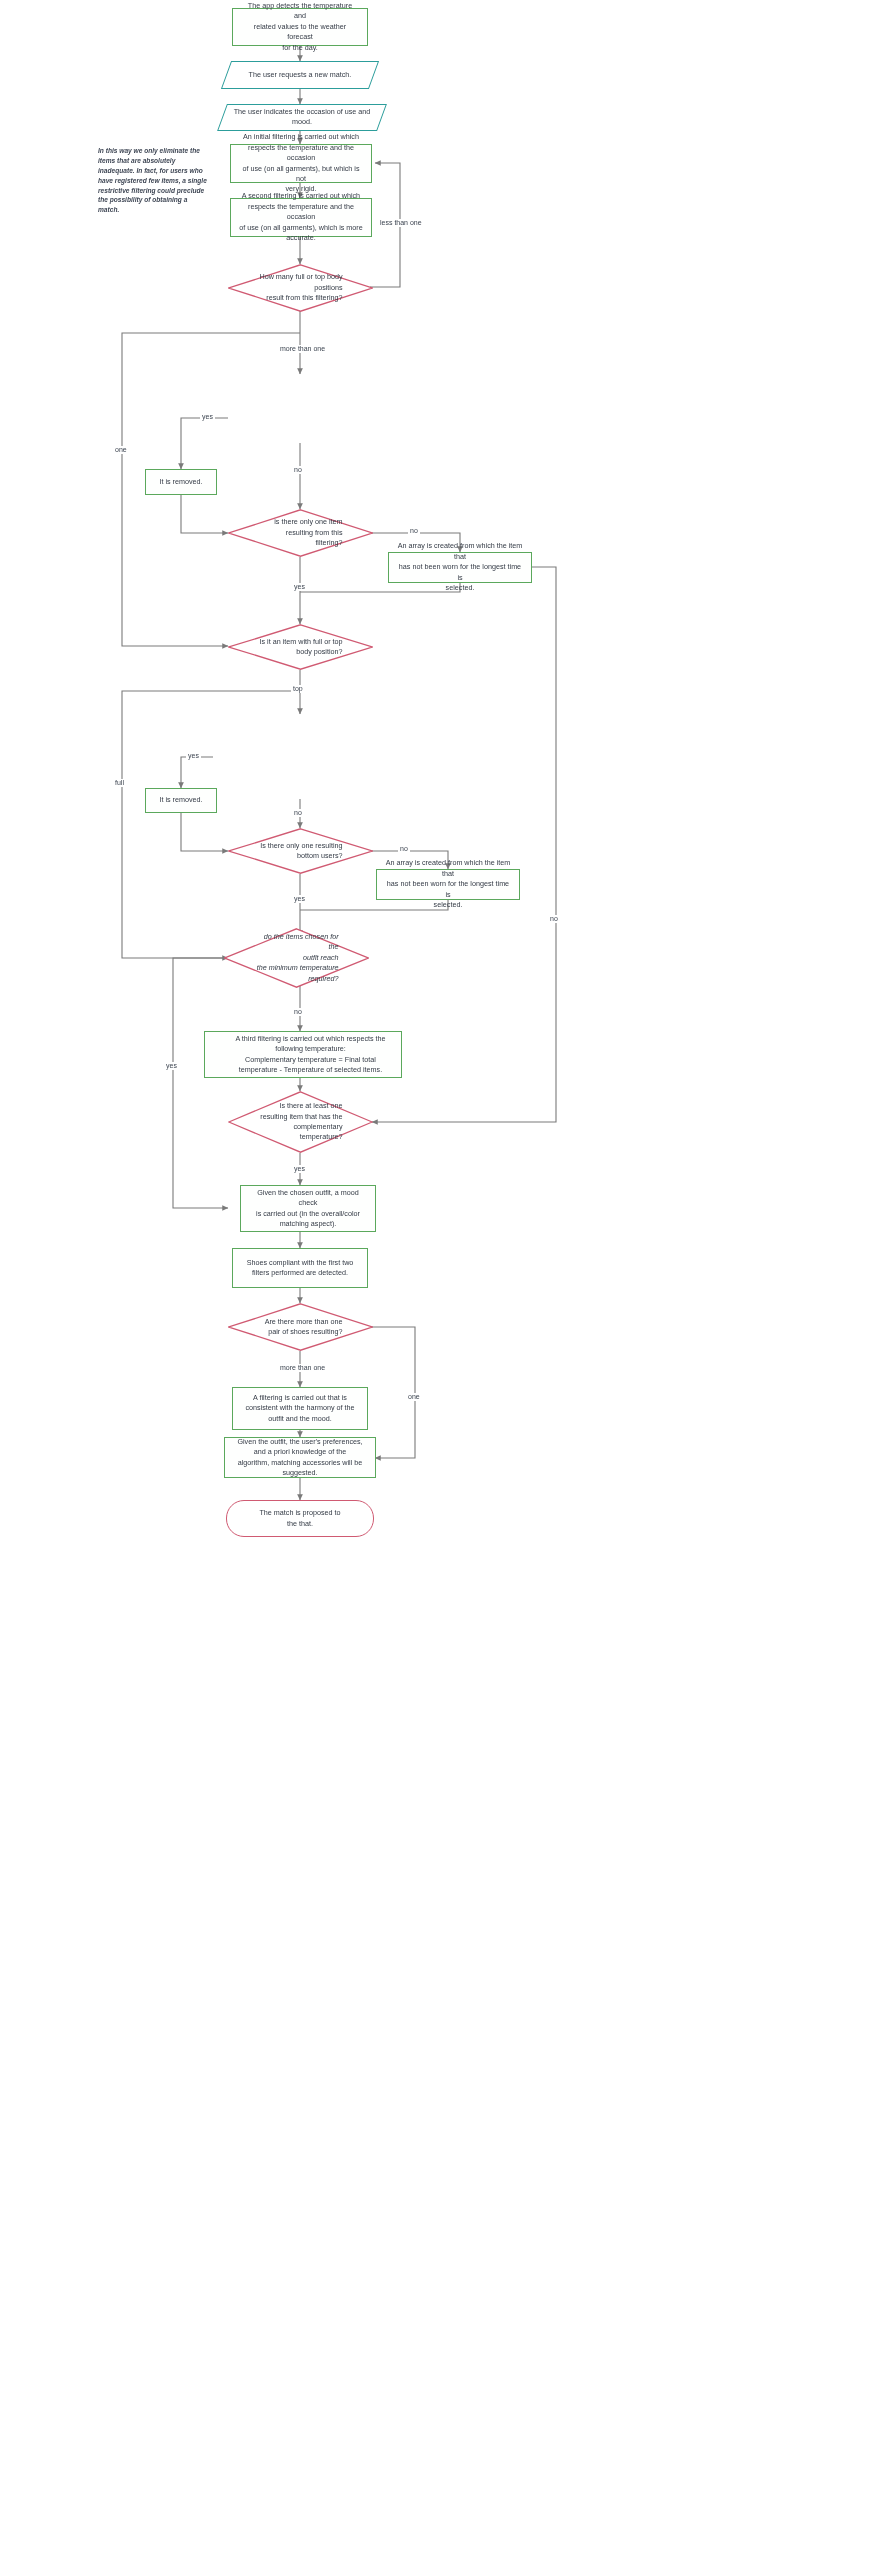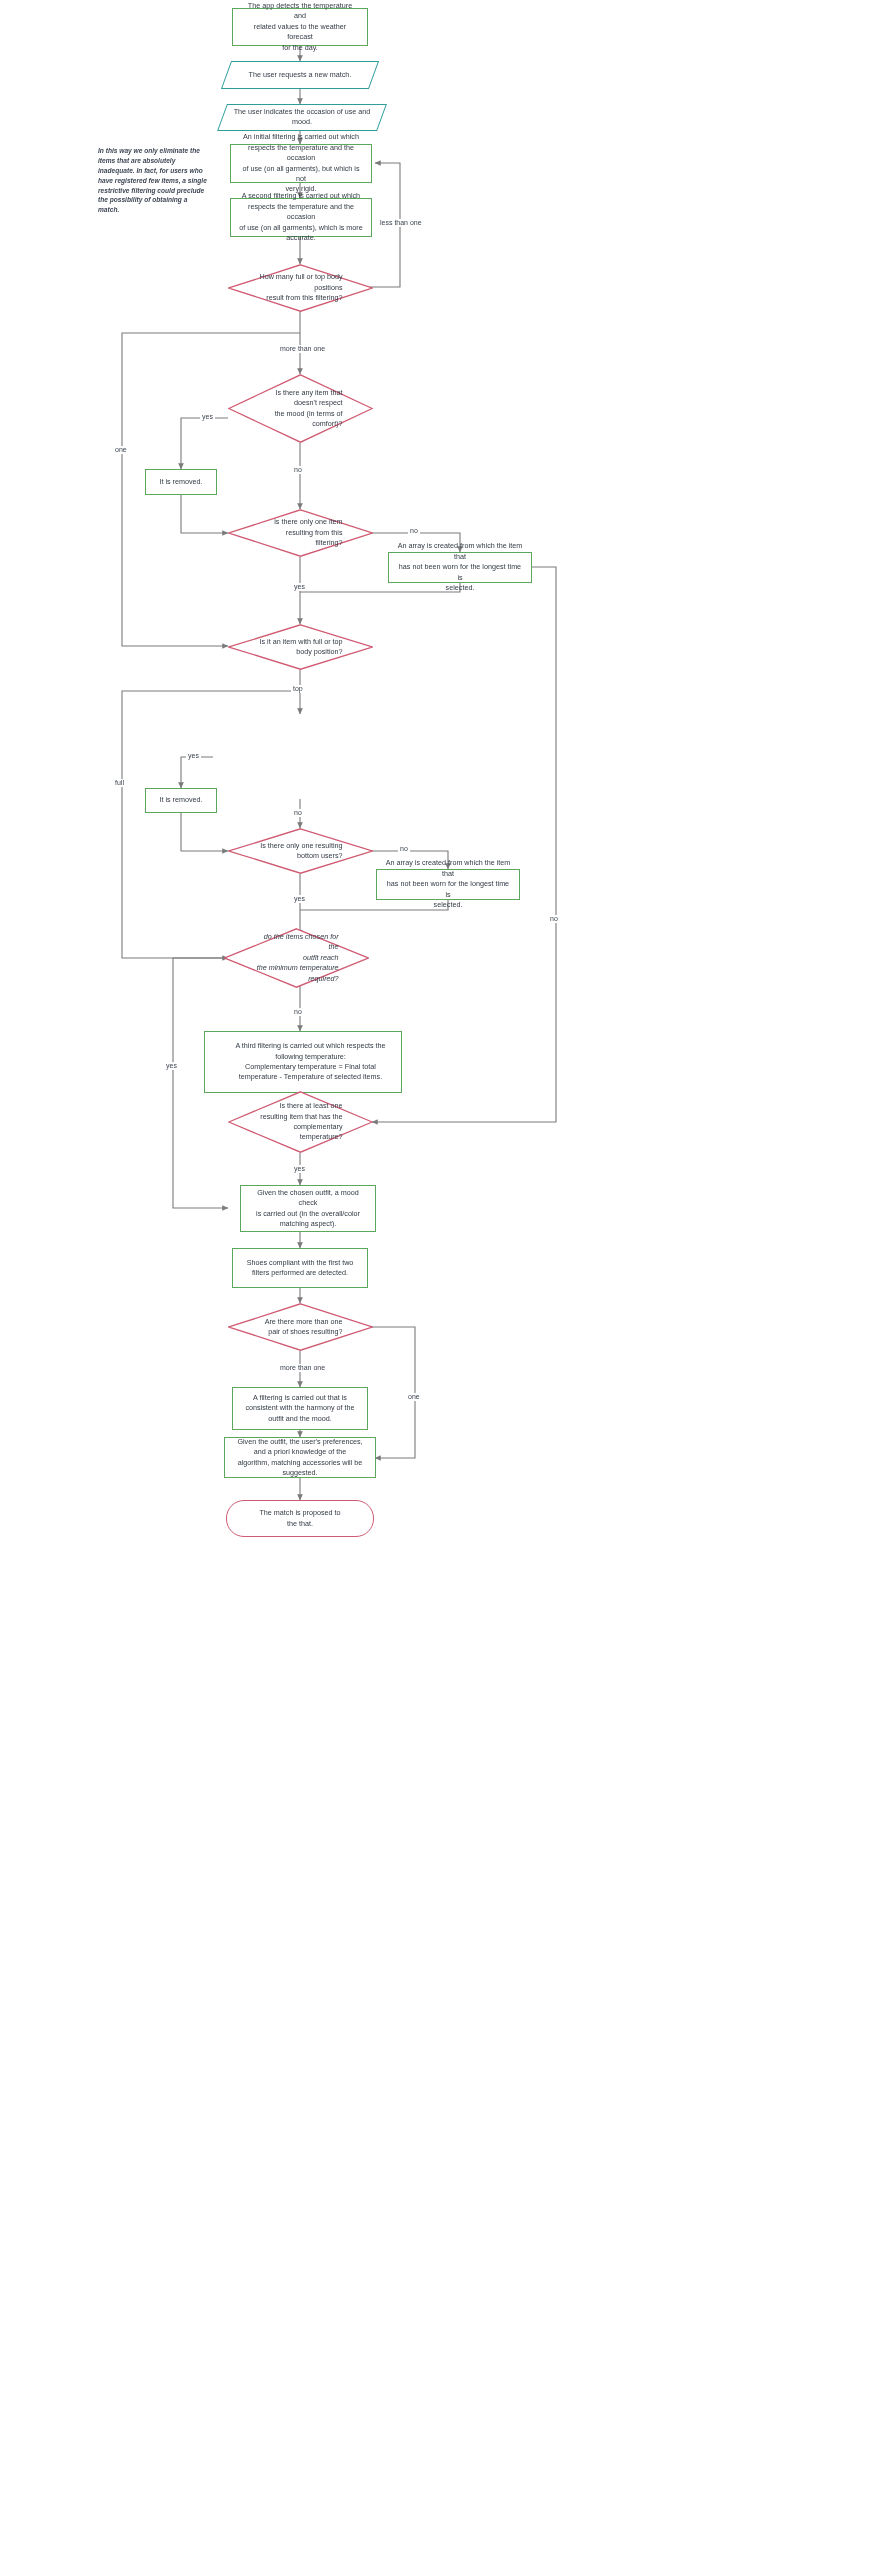--- a/index.html
+++ b/index.html
@@ -224,27 +224,20 @@
     <svg class="diamond-shape" viewBox="0 0 145 48" preserveAspectRatio="none">
       <polygon points="72.5,0.8 144.2,24 72.5,47.2 0.8,24" fill="#ffffff" stroke="#d05a72" stroke-width="1.3"></polygon>
     </svg>
     <span class="txt">How many full or top body positions
 result from this filtering?</span>
   </div>
   <div class="edge-label" style="left:378px; top:219px;">less than one</div>
   <div class="edge-label" style="left:278px; top:345px;">more than one</div>
   <div class="edge-label" style="left:113px; top:446px;">one</div>
 
-  <div class="dec" style="left:228px; top:374px; width:145px; height:69px;">
-    <svg class="diamond-shape" viewBox="0 0 145 69" preserveAspectRatio="none">
-      <polygon points="72.5,0.8 144.2,34.5 72.5,68.2 0.8,34.5" fill="#ffffff" stroke="#d05a72" stroke-width="1.3"></polygon>
-    </svg>
-    <span class="txt">Is there any item that doesn't respect
-the mood (in terms of comfort)?</span>
-  </div>
   <div class="edge-label" style="left:200px; top:413px;">yes</div>
   <div class="edge-label" style="left:292px; top:466px;">no</div>
 
   <div class="node proc" style="left:145px; top:469px; width:72px; height:26px;">
     <span class="txt">It is removed.</span>
   </div>
 
   <div class="dec" style="left:228px; top:509px; width:145px; height:48px;">
     <svg class="diamond-shape" viewBox="0 0 145 48" preserveAspectRatio="none">
       <polygon points="72.5,0.8 144.2,24 72.5,47.2 0.8,24" fill="#ffffff" stroke="#d05a72" stroke-width="1.3"></polygon>
@@ -301,21 +294,21 @@
       <polygon points="72.5,0.8 144.2,30 72.5,59.2 0.8,30" fill="#ffffff" stroke="#d05a72" stroke-width="1.3"></polygon>
     </svg>
     <span class="txt" style="font-style:italic;">do the items chosen for the
 outfit reach
 the minimum temperature
 required?</span>
   </div>
   <div class="edge-label" style="left:292px; top:1008px;">no</div>
   <div class="edge-label" style="left:164px; top:1062px;">yes</div>
 
-  <div class="node proc" style="left:204px; top:1031px; width:198px; height:62px;padding-left:15px;">
+  <div class="node proc" style="left:204px; top:1031px; width:198px; height:47px;padding-left:15px;">
     <span class="txt">A third filtering is carried out which respects the
 following temperature:
 Complementary temperature = Final total
 temperature - Temperature of selected items.</span>
   </div>
 
   <div class="dec" style="left:228px; top:1091px; width:145px; height:62px;">
     <svg class="diamond-shape" viewBox="0 0 145 62" preserveAspectRatio="none">
       <polygon points="72.5,0.8 144.2,31 72.5,61.2 0.8,31" fill="#ffffff" stroke="#d05a72" stroke-width="1.3"></polygon>
     </svg>

